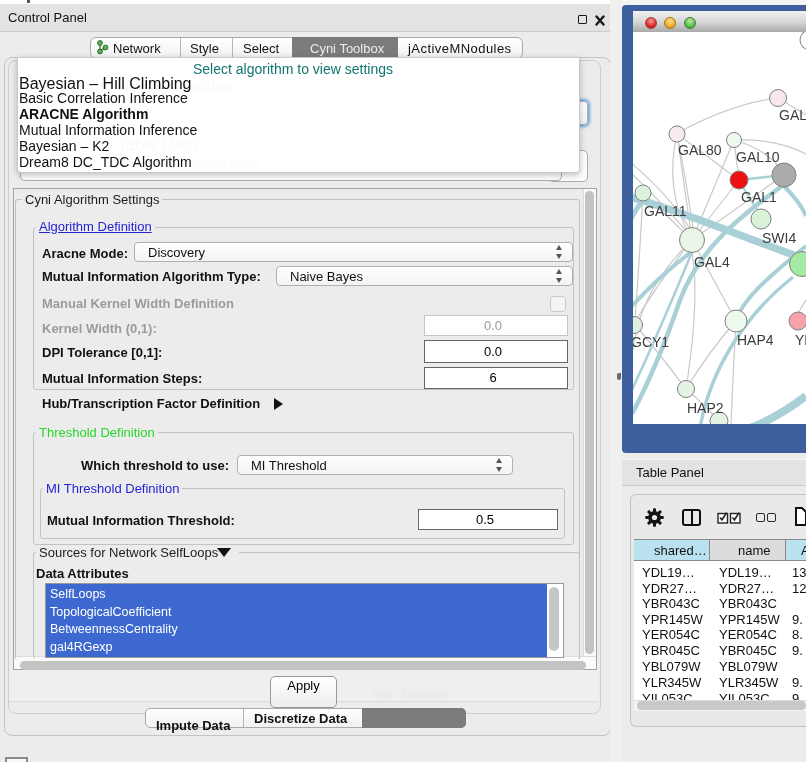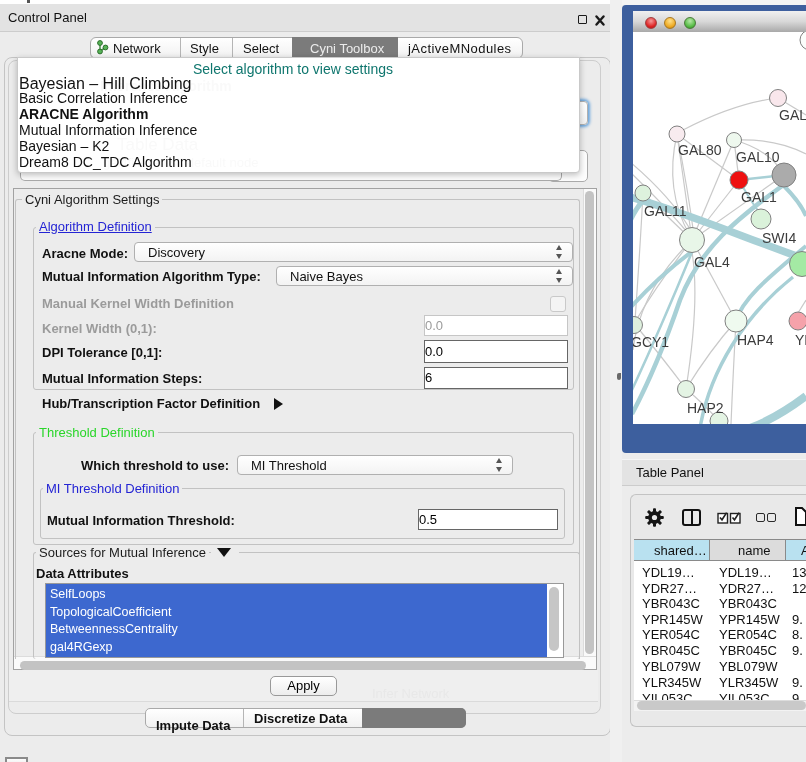--- a/index.html
+++ b/index.html
@@ -13,21 +13,21 @@
   .gtitle{position:absolute;font-size:13px;background:#ececec;padding:0 3px;white-space:nowrap;}
   .combo{position:absolute;background:linear-gradient(#ffffff,#f3f3f3);
          border:1px solid #b0b0b0;border-radius:4px;box-sizing:border-box;}
   .combo .ct{position:absolute;left:13px;top:50%;transform:translateY(-50%);font-size:13px;color:#111;}
   .arr{position:absolute;right:8px;top:50%;width:9px;height:14px;transform:translateY(-50%);}
   .arr:before{content:"";position:absolute;left:1px;top:0;border-left:3.5px solid transparent;
       border-right:3.5px solid transparent;border-bottom:5px solid #555;}
   .arr:after{content:"";position:absolute;left:1px;bottom:0;border-left:3.5px solid transparent;
       border-right:3.5px solid transparent;border-top:5px solid #555;}
   .field{position:absolute;background:#fff;box-sizing:border-box;font-size:13px;
-         text-align:left;padding-right:6px;}
+         text-align:center;padding-right:6px;}
 </style>
 </head>
 <body>
 
 <div class="abs" style="left:0;top:0;width:620px;height:4px;background:#ffffff;"></div>
 <div class="abs" style="left:27px;top:0;width:3px;height:3px;background:#555;"></div>
 
 <div class="abs" style="left:0;top:4px;width:620px;height:27px;background:#e3e3e3;border-bottom:1px solid #cccccc;"></div>
 <div class="lbl" style="left:8px;top:10px;">Control Panel</div>
 
@@ -101,35 +101,35 @@
     <span class="arr"></span>
 </div>
 
 <div class="group" style="left:40px;top:488px;width:523px;height:49px;"></div>
 <div class="gtitle" style="left:43px;top:481px;color:#2424d4;">MI Threshold Definition</div>
 <div class="lbl b" style="left:47px;top:513px;">Mutual Information Threshold:</div>
 <div class="field" style="left:418px;top:509px;width:140px;height:21px;border:1px solid #666;line-height:19px;">0.5</div>
 
 <div class="group" style="left:33px;top:552px;width:545px;height:106px;border-bottom:none;"></div>
 <div class="abs" style="left:211px;top:546px;width:28px;height:12px;background:#ececec;"></div>
-<div class="gtitle" style="left:36px;top:545px;color:#1c1c1c;">Sources for Mutual Inference</div>
+<div class="gtitle" style="left:36px;top:545px;color:#1c1c1c;">Sources for Network SelfLoops</div>
 <div class="abs" style="left:217px;top:548px;width:0;height:0;border-left:7.5px solid transparent;border-right:7.5px solid transparent;border-top:9px solid #111;"></div>
 <div class="lbl b" style="left:36px;top:566px;">Data Attributes</div>
 
 <div class="abs" style="left:45px;top:583px;width:519px;height:75px;background:#ffffff;border:1px solid #999;box-sizing:border-box;"></div>
 <div class="abs" style="left:46px;top:584px;width:501px;height:73px;background:#3d68cf;"></div>
 <div class="lbl" style="left:50px;top:587px;color:#fff;font-size:12.5px;">SelfLoops</div>
 <div class="lbl" style="left:50px;top:605px;color:#fff;font-size:12.5px;">TopologicalCoefficient</div>
 <div class="lbl" style="left:50px;top:622px;color:#fff;font-size:12.5px;">BetweennessCentrality</div>
 <div class="lbl" style="left:50px;top:640px;color:#fff;font-size:12.5px;">gal4RGexp</div>
 <div class="abs" style="left:549px;top:587px;width:10px;height:64px;background:#c6c6c6;border-radius:5px;"></div>
 
 <div class="abs" style="left:9px;top:670px;width:589px;height:31px;background:#efefef;border-bottom:1px solid #dadada;"></div>
 
-<div class="abs" style="left:270px;top:676px;width:67px;height:20px;background:linear-gradient(#ffffff,#ededed);border:1px solid #999;border-radius:5px;box-sizing:border-box;text-align:center;font-size:13px;font-weight:500;line-height:18px;">Apply</div>
+<div class="abs" style="left:270px;top:676px;width:67px;height:32px;background:linear-gradient(#ffffff,#ededed);border:1px solid #999;border-radius:5px;box-sizing:border-box;text-align:center;font-size:13px;font-weight:500;line-height:18px;">Apply</div>
 
 <div class="abs" style="left:145px;top:708px;width:321px;height:20px;background:linear-gradient(#ffffff,#f1f1f1);border:1px solid #a9a9a9;border-radius:5px;box-sizing:border-box;"></div>
 <div class="abs" style="left:243px;top:709px;width:1px;height:18px;background:#b5b5b5;"></div>
 <div class="abs" style="left:362px;top:708px;width:104px;height:20px;background:#7b7b7b;border-radius:0 5px 5px 0;"></div>
 <div class="lbl b" style="left:156px;top:711px;margin-top:7px;">Impute Data</div>
 <div class="lbl b" style="left:254px;top:711px;">Discretize Data</div>
 <div class="lbl" style="left:372px;top:686px;font-weight:500;color:#e8e8e8;">Infer Network</div>
 
 <div class="abs" style="left:5px;top:757px;width:19px;height:10px;background:linear-gradient(#fdfdfd,#e0e0e0);border:2px solid #8a8a8a;"></div>
 

